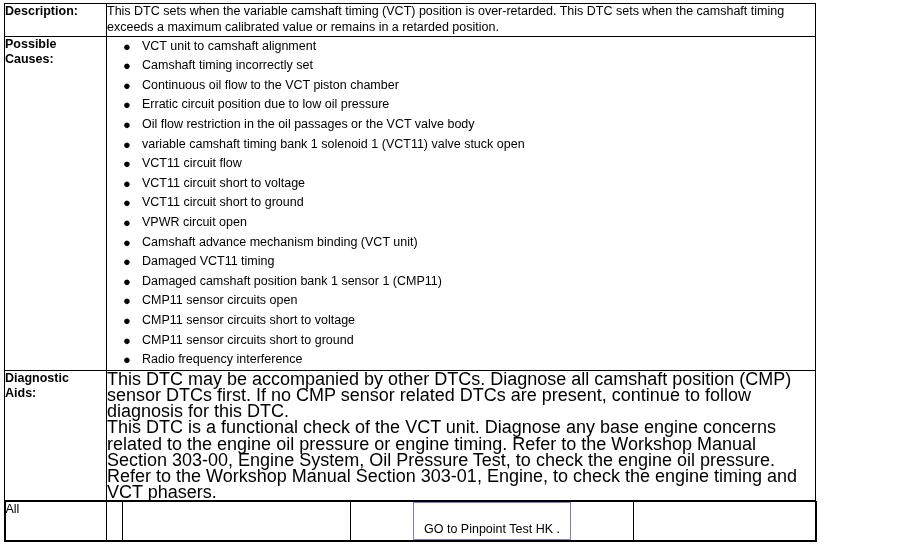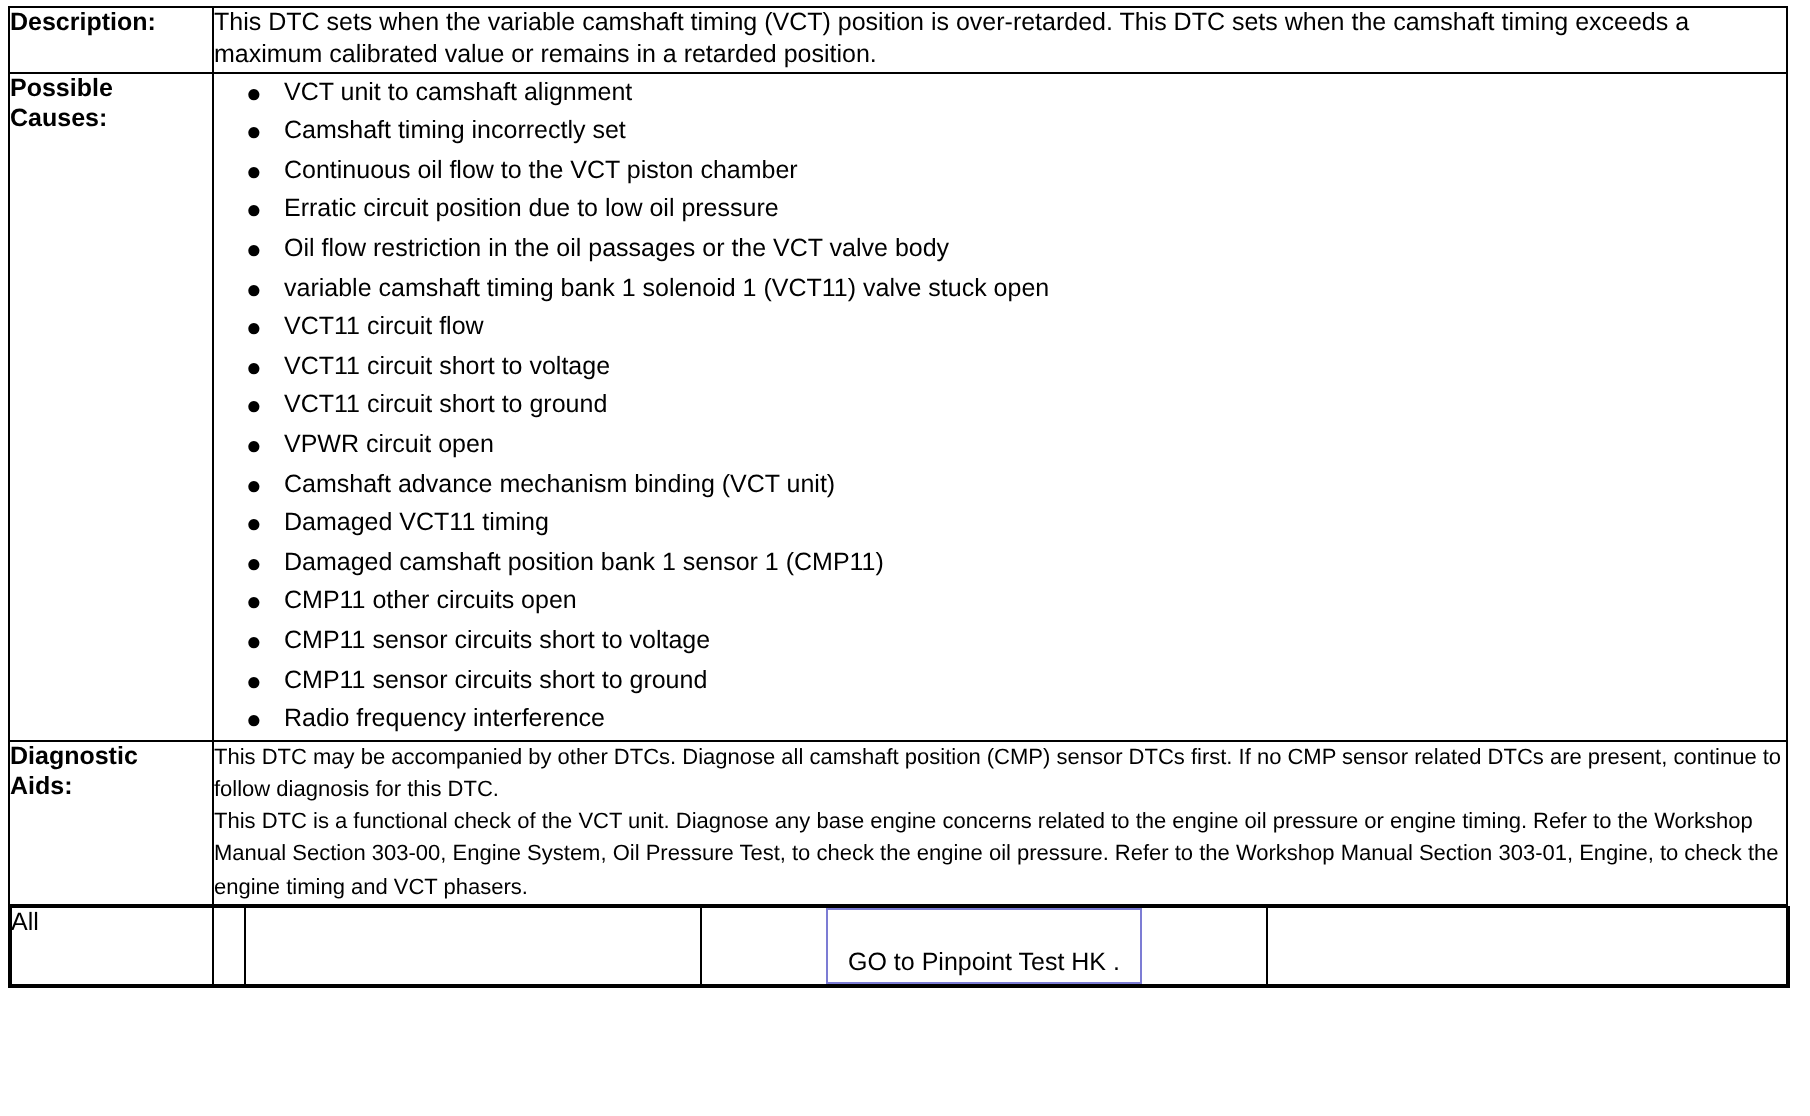--- a/index.html
+++ b/index.html
@@ -12,21 +12,21 @@
     height: 558px;
     font-family: "Liberation Sans", sans-serif;
     color: #000000;
     overflow: hidden;
   }
 
   .dtc-table {
     position: absolute;
     left: 4px;
     top: 3px;
-    width: 890px;
+    width: 812px;
     border-collapse: collapse;
     table-layout: fixed;
   }
 
   .dtc-table td {
     border: 1px solid #000000;
     vertical-align: top;
     padding: 0;
   }
 
@@ -71,21 +71,21 @@
     position: absolute;
     left: 0;
     top: 0;
     line-height: 19.6px;
     font-size: 13px;
   }
 
   
   .aids-cell p {
     margin: 0;
-    font-size: 11px;
+    font-size: 18px;
     line-height: 16.2px;
   }
 
   
   .app-label {
     width: 102px;
     font-weight: bold;
     font-size: 12.5px;
     padding: 4px 0 4px 5px;
     vertical-align: middle;
@@ -144,21 +144,21 @@
             <li><span class="bullet">●</span><span>Erratic circuit position due to low oil pressure</span></li>
             <li><span class="bullet">●</span><span>Oil flow restriction in the oil passages or the VCT valve body</span></li>
             <li><span class="bullet">●</span><span>variable camshaft timing bank 1 solenoid 1 (VCT11) valve stuck open</span></li>
             <li><span class="bullet">●</span><span>VCT11 circuit flow</span></li>
             <li><span class="bullet">●</span><span>VCT11 circuit short to voltage</span></li>
             <li><span class="bullet">●</span><span>VCT11 circuit short to ground</span></li>
             <li><span class="bullet">●</span><span>VPWR circuit open</span></li>
             <li><span class="bullet">●</span><span>Camshaft advance mechanism binding (VCT unit)</span></li>
             <li><span class="bullet">●</span><span>Damaged VCT11 timing</span></li>
             <li><span class="bullet">●</span><span>Damaged camshaft position bank 1 sensor 1 (CMP11)</span></li>
-            <li><span class="bullet">●</span><span>CMP11 other circuits open</span></li>
+            <li><span class="bullet">●</span><span>CMP11 sensor circuits open</span></li>
             <li><span class="bullet">●</span><span>CMP11 sensor circuits short to voltage</span></li>
             <li><span class="bullet">●</span><span>CMP11 sensor circuits short to ground</span></li>
             <li><span class="bullet">●</span><span>Radio frequency interference</span></li>
           </ul>
       </td>
     </tr>
 
     <tr>
       <td class="label-cell frame-left">Diagnostic
 Aids:</td>

